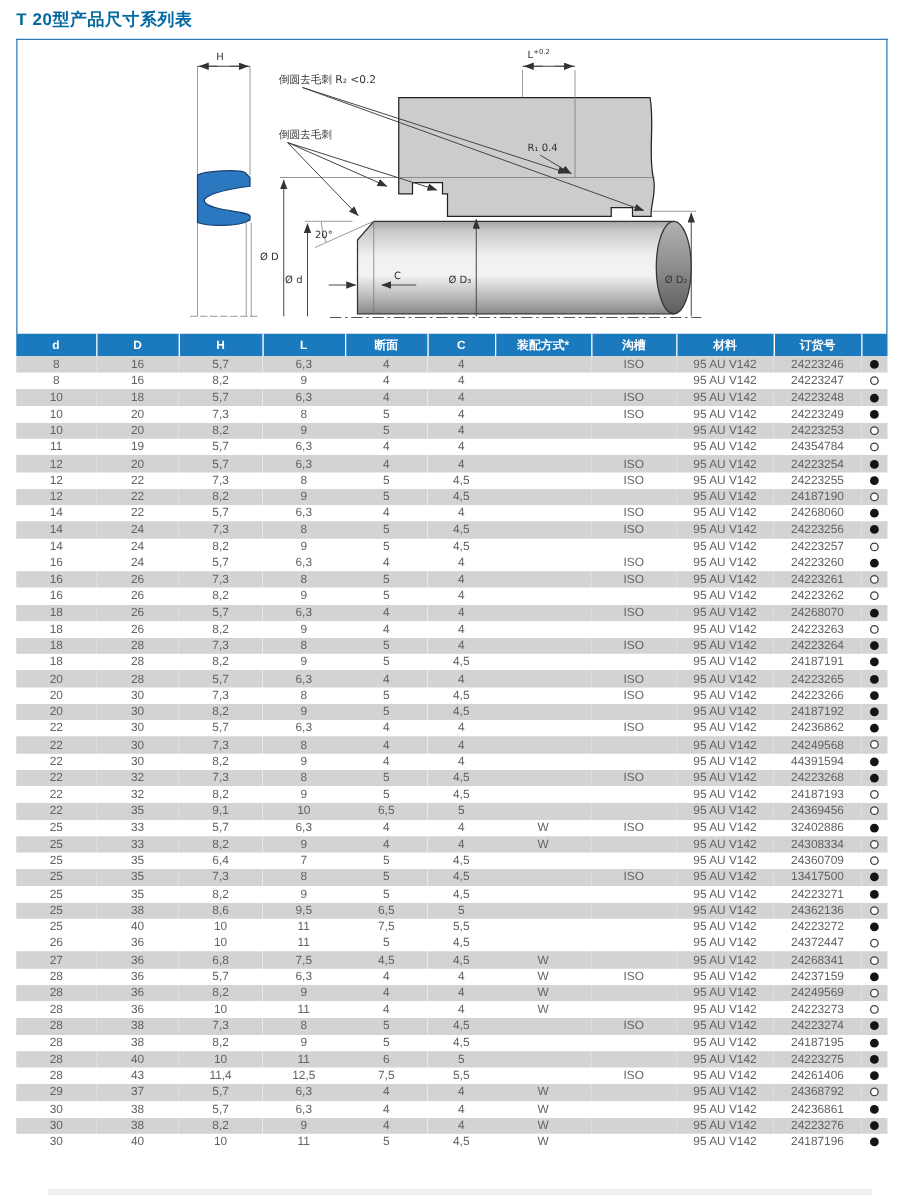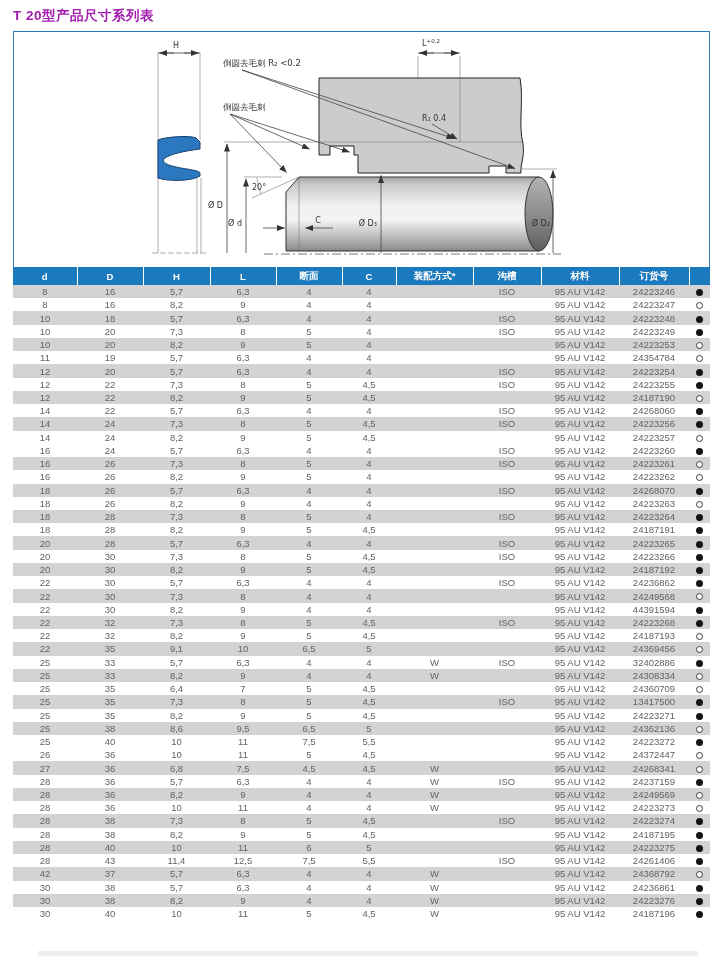--- a/index.html
+++ b/index.html
@@ -3,21 +3,21 @@
 <meta charset="utf-8">
 <style>
   html,body{margin:0;padding:0;}
   body{
     width:720px;height:960px;background:#ffffff;position:relative;overflow:hidden;
     font-family:"Liberation Sans","DejaVu Sans",sans-serif;
     -webkit-font-smoothing:antialiased;
   }
   .page-title{
     position:absolute;left:13px;top:7px;width:690px;
-    font-size:13.5px;font-weight:bold;color:#a21caf;letter-spacing:.5px;
+    font-size:13.5px;font-weight:bold;color:#0369a1;letter-spacing:.5px;
   }
   .figure-box{
     position:absolute;left:13px;top:31px;width:697px;height:236px;
     border:1px solid #2e78b5;border-bottom:none;background:#fff;box-sizing:border-box;
   }
   .figure-box svg{display:block;}
   .dim-line{stroke:#444;stroke-width:0.8;fill:none;}
   .thin-line{stroke:#777;stroke-width:0.6;fill:none;}
   .dtext{font-family:"DejaVu Sans","Liberation Sans",sans-serif;font-size:8px;fill:#333;}
   .dtext-cjk{font-family:"DejaVu Sans","Liberation Sans",sans-serif;font-size:8.5px;fill:#333;}
@@ -743,21 +743,21 @@
         <td>12,5</td>
         <td>7,5</td>
         <td>5,5</td>
         <td></td>
         <td>ISO</td>
         <td>95 AU V142</td>
         <td>24261406</td>
         <td><span class="dot filled"></span></td>
       </tr>
       <tr class="alt">
-        <td>42</td>
+        <td>29</td>
         <td>37</td>
         <td>5,7</td>
         <td>6,3</td>
         <td>4</td>
         <td>4</td>
         <td>W</td>
         <td></td>
         <td>95 AU V142</td>
         <td>24368792</td>
         <td><span class="dot open"></span></td>

